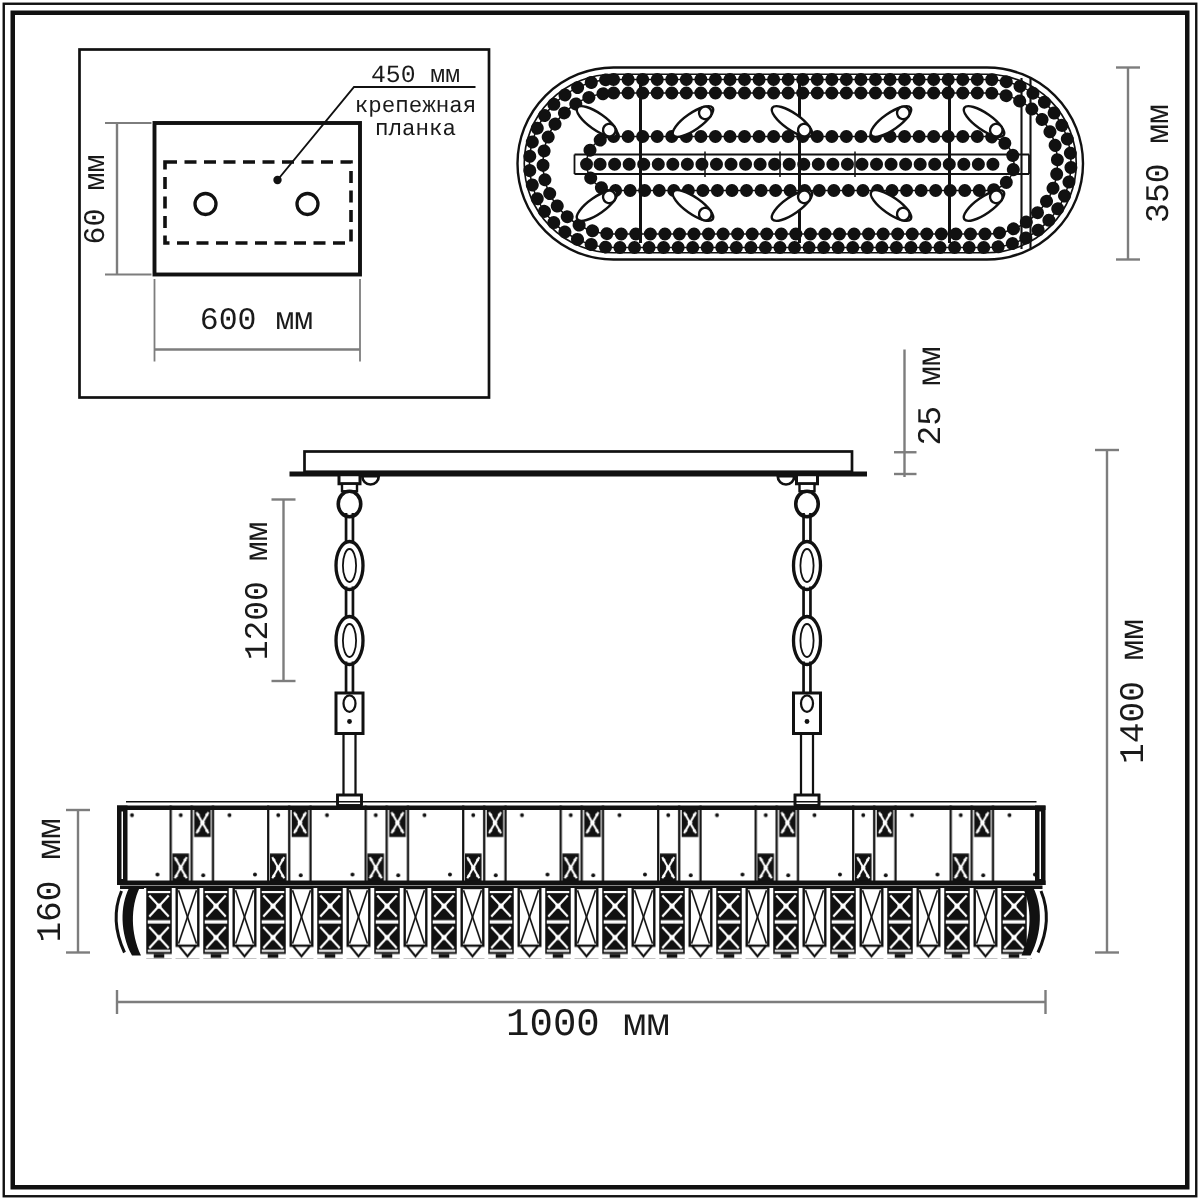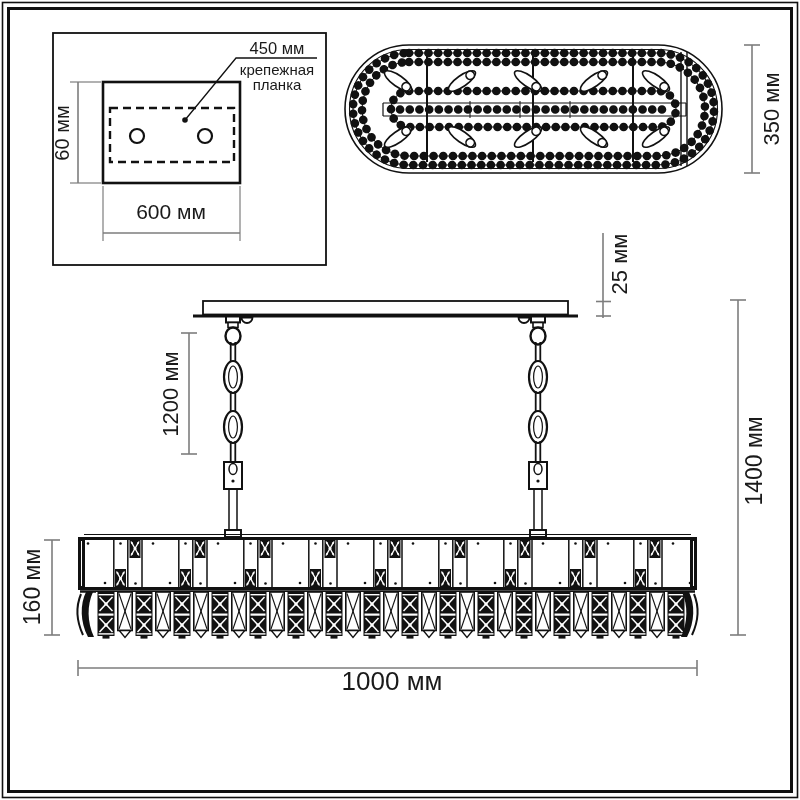--- a/index.html
+++ b/index.html
@@ -1,19 +1,19 @@
 <!DOCTYPE html>
 <html style="--ink: #111111; --dim-line: #7d7d7d; --paper: #ffffff; --label: #1a1a1a;"><head>
 <meta charset="utf-8">
 <style>
   :root { --ink:#111111; --dim-line:#7d7d7d; --paper:#ffffff; --label:#1a1a1a; }
   html,body { margin:0; padding:0; background:#fff; }
   .page {
     position:relative; width:800px; height:800px; background:var(--paper);
-    font-family:Liberation Sans, sans-serif;
+    font-family:Liberation Mono, monospace;
   }
   svg { display:block; }
   .stroke   { stroke:var(--ink); fill:none; }
   .dim      { stroke:var(--dim-line); stroke-width:1.6; fill:none; }
   .dim-thin { stroke:var(--dim-line); stroke-width:1.2; fill:none; }
   text.lbl  { fill:var(--label); }
   .bead { stroke:var(--ink); stroke-width:8.6; fill:none; stroke-dasharray:0.1 9.6; stroke-linecap:round; }
   .string { stroke:var(--ink); stroke-width:1; fill:none; }
 </style>
 </head>

